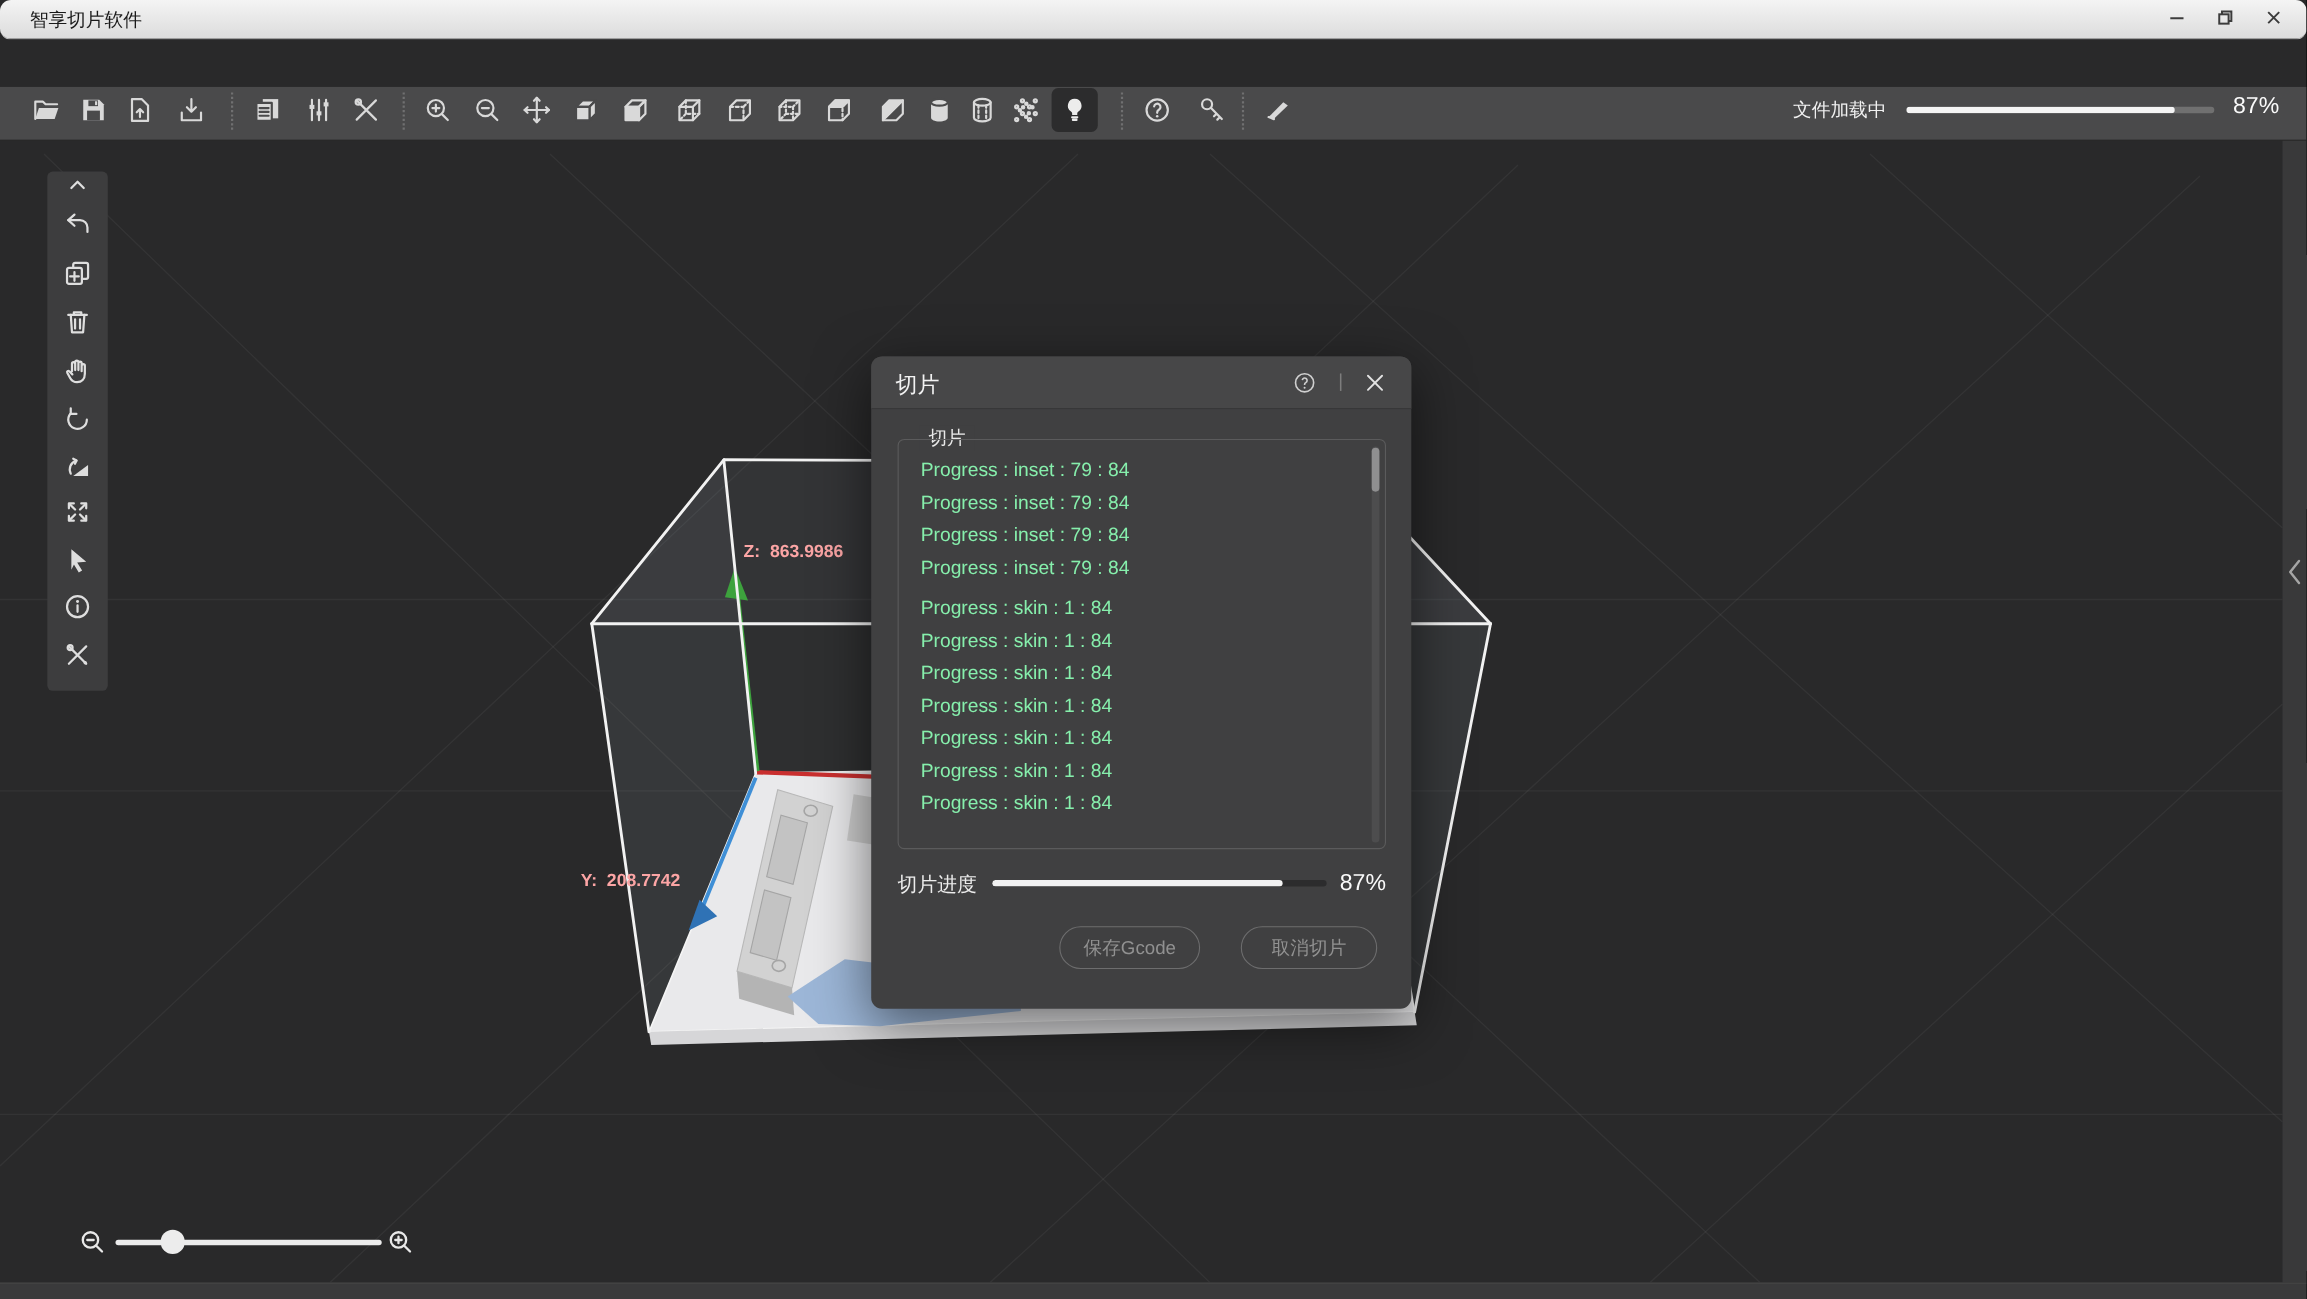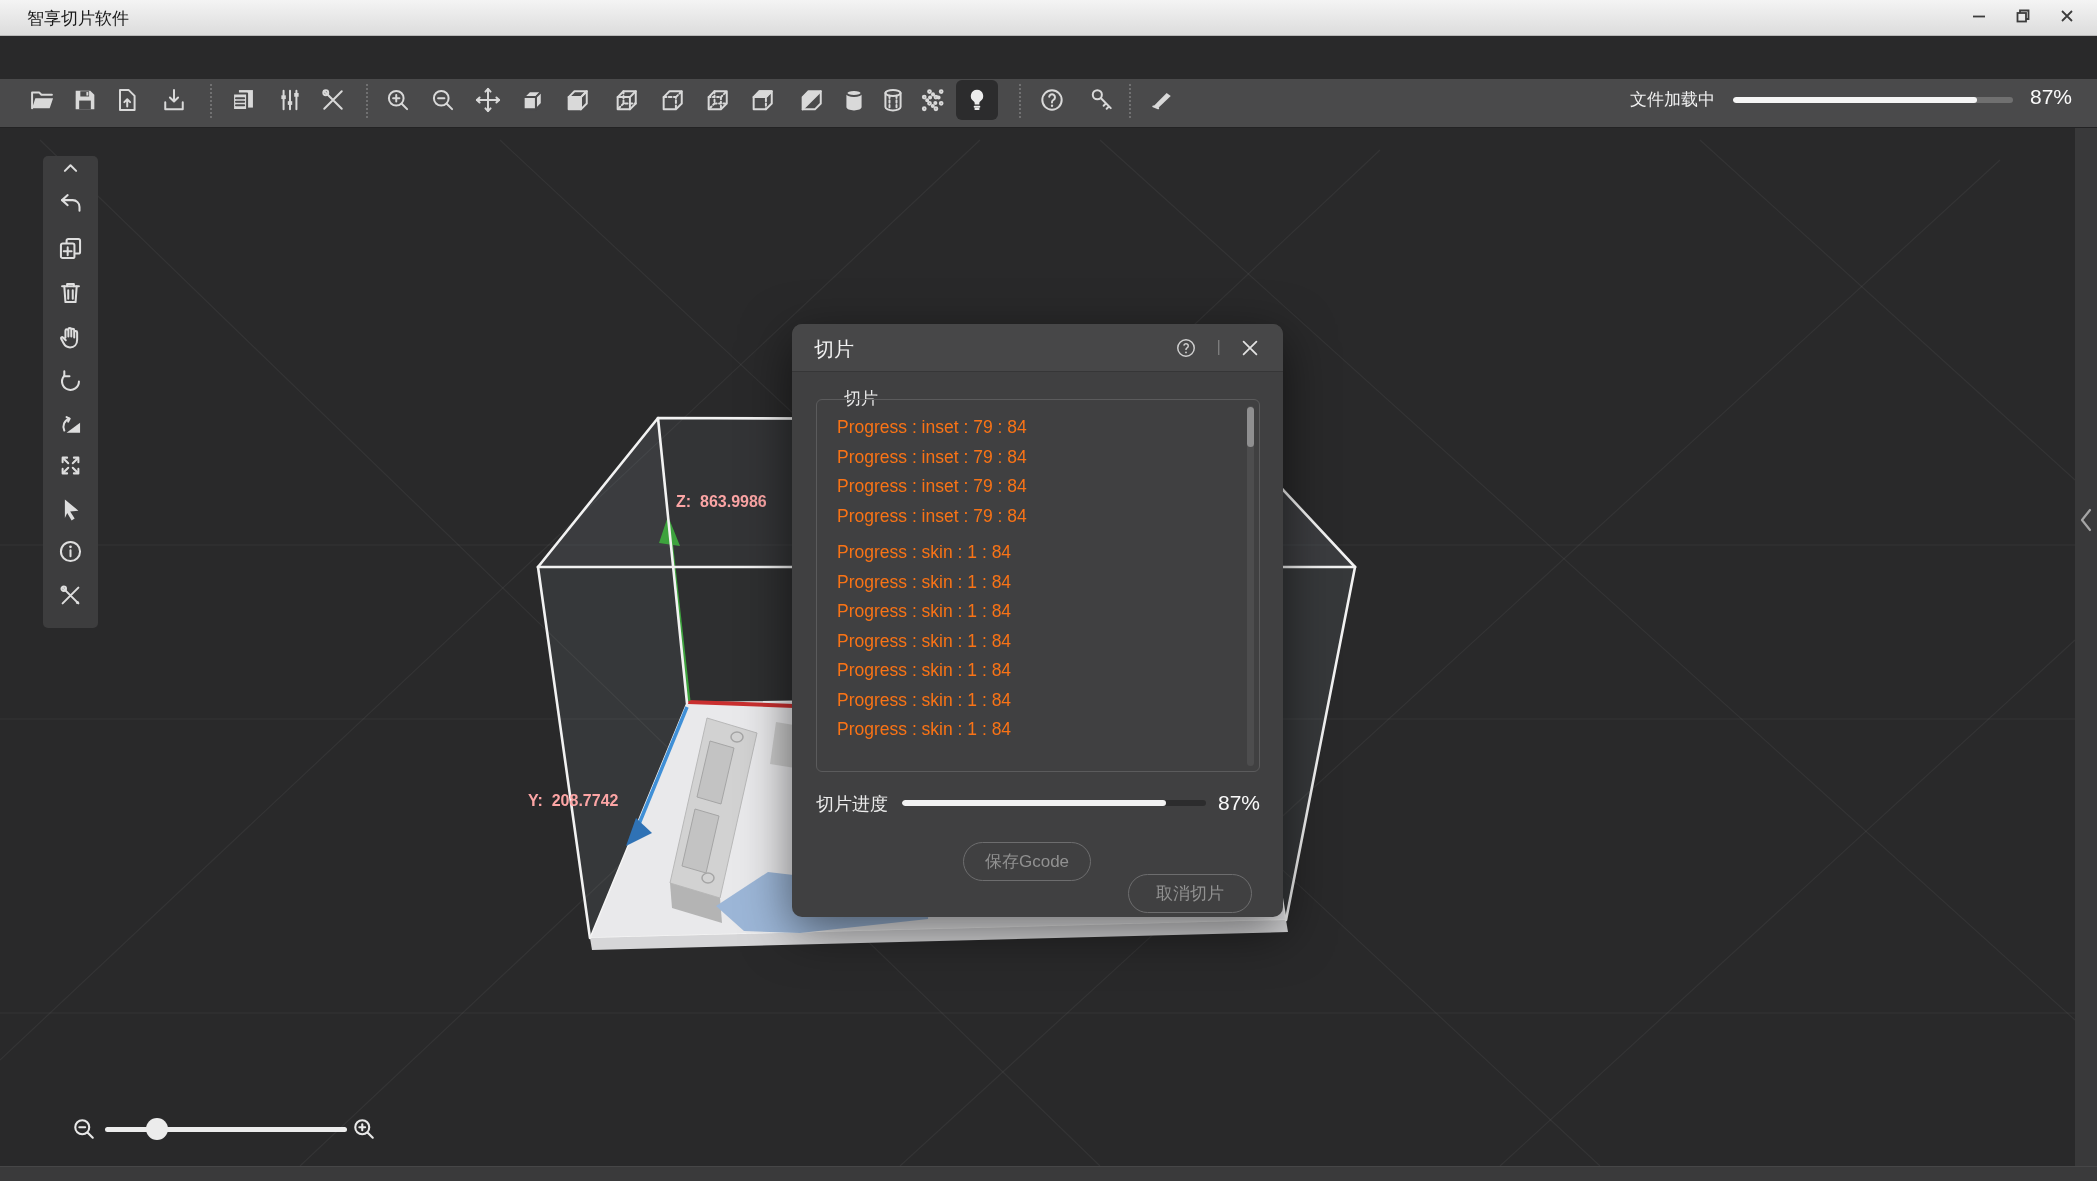--- a/index.html
+++ b/index.html
@@ -3,21 +3,21 @@
 <meta charset="utf-8">
 <style>
   * { margin:0; padding:0; box-sizing:border-box; }
   html,body { background:#000; }
   body { font-family:"Liberation Sans","DejaVu Sans",sans-serif; }
   #app { position:relative; width:2097px; height:1181px; overflow:hidden; background:#29292a; }
 
   
   .titlebar { position:absolute; left:0; top:0; width:2097px; height:36px;
     background:linear-gradient(#f4f4f4,#dcdcdc); border-bottom:1px solid #b9b9b9;
-    display:flex; align-items:center; }
+    display:flex; align-items:center;border-radius:10px; }
   .titlebar .title { position:absolute; left:27px; top:7px; font-size:17px; color:#1a1a1a; }
   .win-controls { position:absolute; right:8px; top:0; height:36px; display:flex; align-items:center; }
   .win-btn { width:44px; height:36px; display:flex; align-items:center; justify-content:center; cursor:default; }
   .win-btn svg { stroke:#3c3c3c; stroke-width:1.8; fill:none; }
 
   
   .menubar { position:absolute; left:0; top:36px; width:2097px; height:42px; background:#4a4a4b;
     display:flex; align-items:center; gap:23px; padding-left:28px; border-bottom:1px solid #3e3e3e; }
   .menu-item { font-size:18px; color:#ededed; white-space:nowrap; }
 
@@ -68,34 +68,34 @@
   .dialog-title { position:absolute; left:22px; top:12px; font-size:20px; color:#f2f2f2; }
   .dlg-help { position:absolute; right:86px; top:13px; width:22px; height:22px; }
   .dlg-help svg { width:22px; height:22px; stroke:#cfcfcf; stroke-width:1.6; fill:none; }
   .dlg-sep { position:absolute; right:62px; top:13px; font-size:17px; color:#7d7d7d; }
   .dlg-close { position:absolute; right:22px; top:13px; width:22px; height:22px; }
   .dlg-close svg { width:22px; height:22px; stroke:#e2e2e2; stroke-width:1.9; fill:none; stroke-linecap:round; }
 
   .groupbox { position:absolute; left:24px; top:75px; width:444px; height:373px; border:1px solid #5b5b5c; border-radius:6px; }
   .group-legend { position:absolute; left:44px; top:63px; padding:0 8px; background:#404041; font-size:17px; color:#e8e8e8; }
   .log-area { position:absolute; left:14px; top:13px; width:405px; height:345px; overflow:hidden; }
-  .log-line { height:29.5px; line-height:29.5px; font-size:17.5px; color:#f97316; white-space:nowrap; padding-left:6px; }
+  .log-line { height:29.5px; line-height:29.5px; font-size:17.5px; color:#86efac; white-space:nowrap; padding-left:6px; }
   .log-line.gap { margin-top:7px; }
   .scrollbar-track { position:absolute; right:5px; top:6px; width:7px; height:360px; background:rgba(255,255,255,0.07); border-radius:3.5px; }
   .scrollbar-thumb { position:absolute; right:0; top:1px; width:7px; height:40px; background:#8f8f90; border-radius:3.5px; }
 
   .dlg-prog-label { position:absolute; left:24px; top:468px; font-size:18px; color:#ececec; }
   .dlg-prog-track { position:absolute; left:110px; top:476px; width:304px; height:6px; background:#2c2c2d; border-radius:3px; overflow:hidden; }
   .dlg-prog-fill { height:100%; background:#f2f2f2; border-radius:3px; }
   .dlg-prog-pct { position:absolute; left:418px; top:467px; width:50px; text-align:right; font-size:21px; color:#fafafa; }
 
   .dlg-btn { position:absolute; top:518px; height:39px; border:1.5px solid #6d6d6e; border-radius:20px;
     background:transparent; color:#919191; font-size:17px; font-family:inherit; display:flex; align-items:center; justify-content:center; }
   .dlg-btn.save { left:171px; width:128px; }
-  .dlg-btn.cancel { left:336px; width:124px;margin-top:32px; }
+  .dlg-btn.cancel { left:336px; width:124px; }
 </style>
 </head>
 <body>
 
 <div id="app">
 
   <div class="titlebar">
     <span class="title">智享切片软件</span>
     <div class="win-controls">
       <div class="win-btn">

